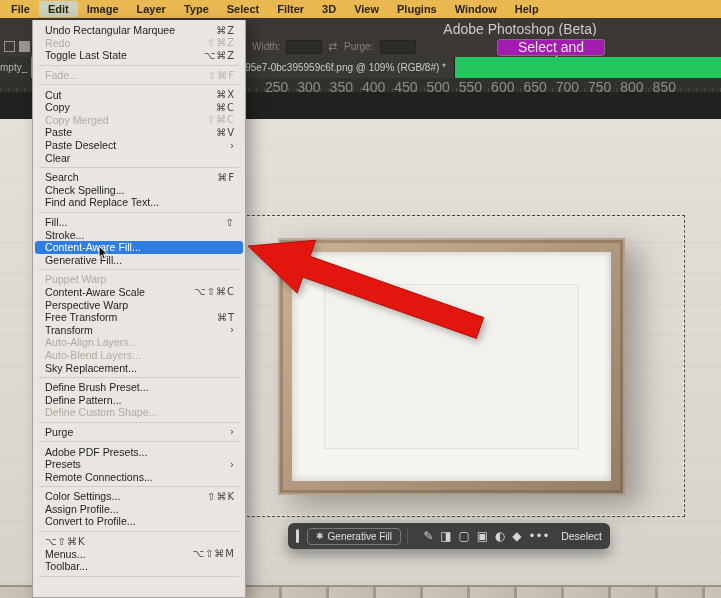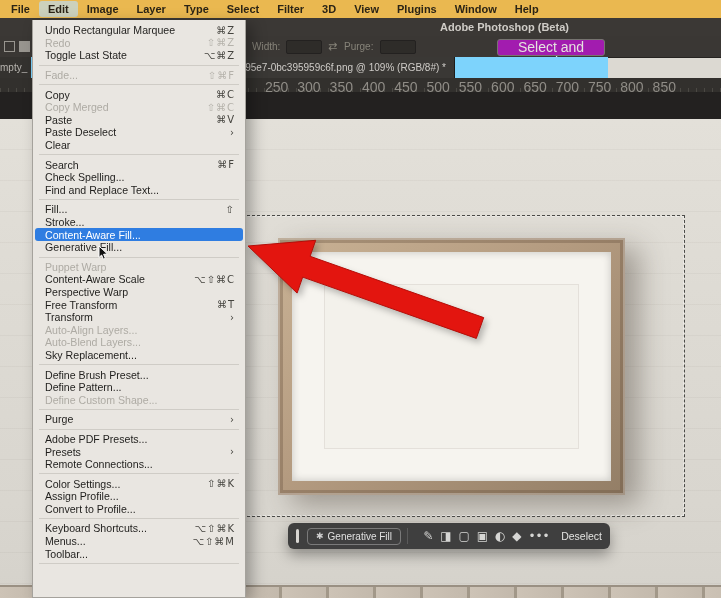--- a/index.html
+++ b/index.html
@@ -6,33 +6,33 @@
   #screen{position:relative;width:721px;height:598px;overflow:hidden;
           font-family:"Liberation Sans","DejaVu Sans",sans-serif;background:#dcd9d2;}
 
   
   .menubar{position:absolute;left:0;top:0;width:721px;height:18px;background:#eab850;
            display:flex;align-items:center;font-size:11px;color:#2b2416;font-weight:bold;padding-left:2px;box-sizing:border-box;}
   .menubar .mitem{padding:2px 9px;border-radius:3px;white-space:nowrap;}
   .menubar .mitem.active{background:#ccd1bd;}
 
   .titlebar{position:absolute;left:0;top:18px;width:721px;height:18px;background:#3b3835;border-bottom:1px solid #2b2927;}
-  .titlebar .title{position:absolute;left:440px;top:3px;width:160px;text-align:left;
-                   font-size:11px;color:#cfccc7;font-weight:bold;}
+  .titlebar .title{position:absolute;left:440px;top:3px;width:160px;text-align:center;
+                   font-size:14px;color:#cfccc7;font-weight:normal;}
 
   .optionsbar{position:absolute;left:0;top:36px;width:721px;height:21px;background:#3a3734;border-bottom:1px solid #252321;}
   .mini-icon{position:absolute;top:5px;width:9px;height:9px;border:1px solid #98958f;background:transparent;}
   .mini-icon.f{background:#98958f;}
   .opt-label{position:absolute;top:5px;font-size:10px;color:#868379;}
   .opt-input{position:absolute;top:4px;width:34px;height:12px;background:#2e2c29;border:1px solid #232120;border-radius:2px;}
   .swap-glyph{position:absolute;top:4px;font-size:11px;color:#868379;font-family:"DejaVu Sans",sans-serif;}
   .sam-btn{position:absolute;left:497px;top:3px;width:106px;height:15px;background:#a21caf;border:1px solid #767470;
            border-radius:3px;color:#e5e3df;font-size:14px;text-align:center;line-height:15px;}
 
-  .tabbar{position:absolute;left:0;top:57px;width:608px;height:21px;background:#7dd3fc;}
+  .tabbar{position:absolute;left:0;top:57px;width:721px;height:21px;background:#22c55e;}
   .tab-partial{position:absolute;left:0;top:0;width:31px;height:21px;background:#34322f;color:#b7b4af;
                font-size:10px;line-height:21px;overflow:hidden;white-space:nowrap;}
   .tab-active{position:absolute;left:150px;top:0;width:305px;height:21px;background:#3a3835;color:#cfccc8;
               font-size:10px;line-height:21px;white-space:nowrap;overflow:hidden;text-align:right;
               padding-right:8px;box-sizing:border-box;border-right:1px solid #1d1c1a;}
 
   .ruler{position:absolute;left:0;top:78px;width:721px;height:14px;background:#32302d;border-bottom:1px solid #1c1b19;
          background-image:repeating-linear-gradient(90deg,#4a4843 0px,#4a4843 1px,transparent 1px,transparent 8px);
          background-size:100% 4px;background-position:0 10px;background-repeat:no-repeat;}
   .ruler .rlabel{position:absolute;top:1px;font-size:14px;color:#8f8c86;}
@@ -188,20 +188,24 @@
         <span class="lbl">Toggle Last State</span>
         <span class="sc">⌥⌘Z</span>
       </div>
       <div class="menu-sep"></div>
       <div class="menu-item disabled">
         <span class="lbl">Fade...</span>
         <span class="sc">⇧⌘F</span>
       </div>
       <div class="menu-sep"></div>
       <div class="menu-item">
+        <span class="lbl">Cut</span>
+        <span class="sc">⌘X</span>
+      </div>
+      <div class="menu-item">
         <span class="lbl">Copy</span>
         <span class="sc">⌘C</span>
       </div>
       <div class="menu-item disabled">
         <span class="lbl">Copy Merged</span>
         <span class="sc">⇧⌘C</span>
       </div>
       <div class="menu-item">
         <span class="lbl">Paste</span>
         <span class="sc">⌘V</span>
@@ -316,21 +320,20 @@
       <div class="menu-item">
         <span class="lbl">Assign Profile...</span>
         <span class="sc"></span>
       </div>
       <div class="menu-item">
         <span class="lbl">Convert to Profile...</span>
         <span class="sc"></span>
       </div>
       <div class="menu-sep"></div>
       <div class="menu-item">
-        <span class="lbl">Keyboard Shortcuts...</span>
         <span class="sc">⌥⇧⌘K</span>
       </div>
       <div class="menu-item">
         <span class="lbl">Menus...</span>
         <span class="sc">⌥⇧⌘M</span>
       </div>
       <div class="menu-item">
         <span class="lbl">Toolbar...</span>
         <span class="sc"></span>
       </div>

